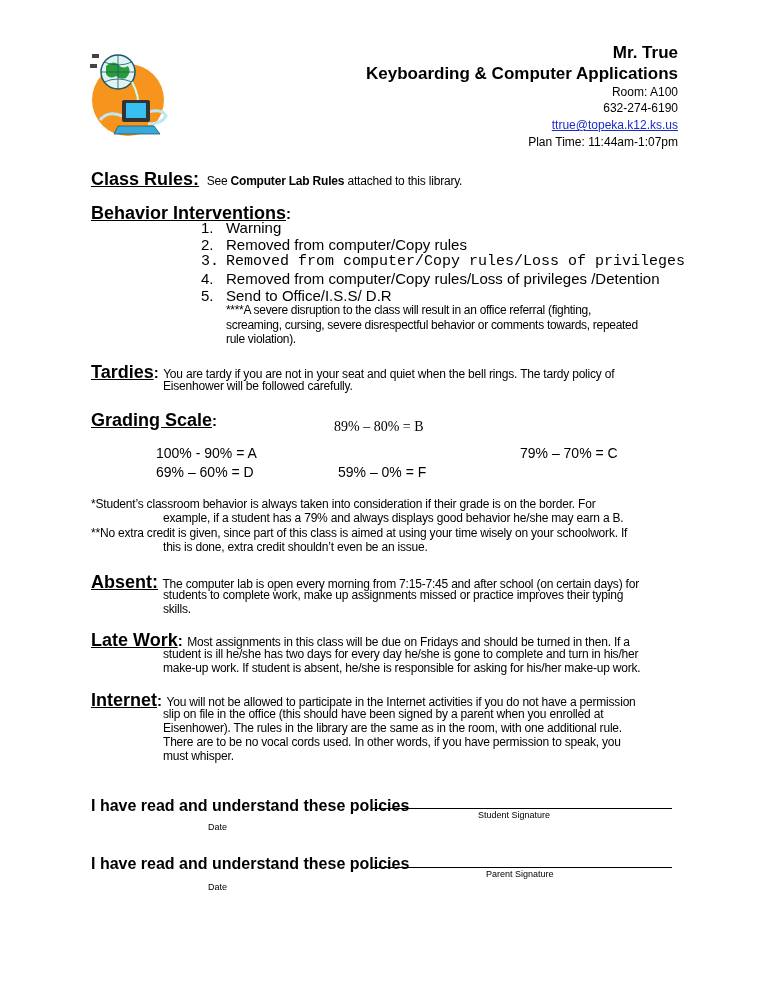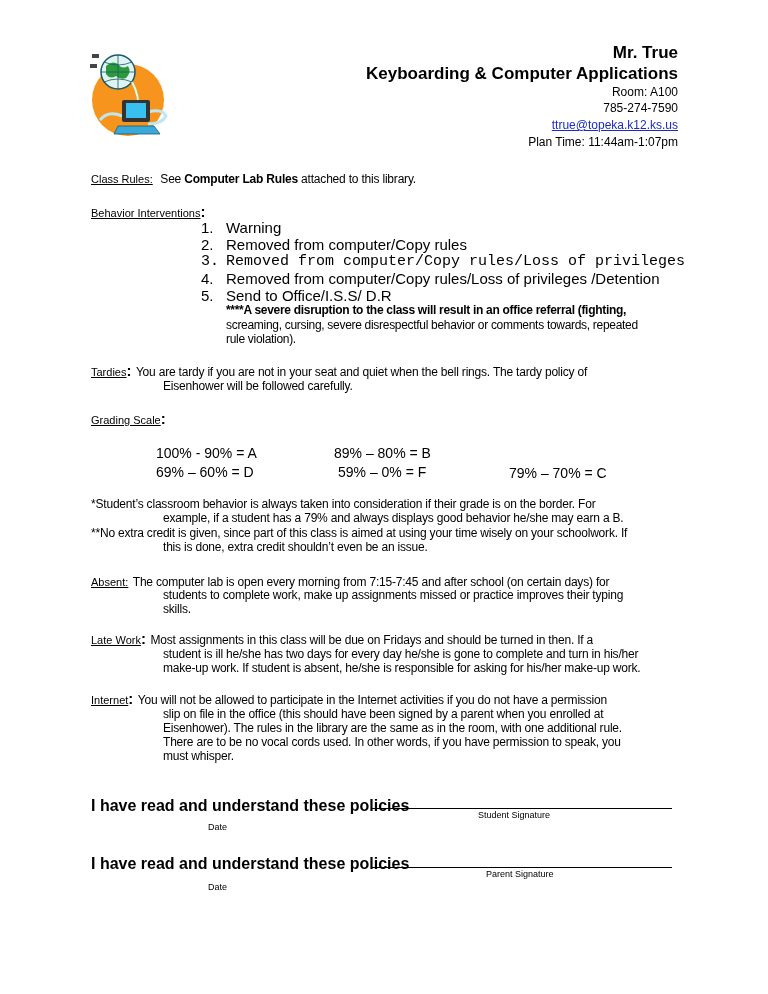--- a/index.html
+++ b/index.html
@@ -8,21 +8,21 @@
   .abs { position: absolute; }
   .logo { left: 88px; top: 42px; width: 80px; height: 100px; }
   .hdr { right: 90px; text-align: right; white-space: nowrap; }
   .hdr-name { top: 43px; font-size: 17px; font-weight: bold; }
   .hdr-course { top: 64px; font-size: 17px; font-weight: bold; margin-left: 16px; }
   .hdr-line { font-size: 12px; }
   .hdr-room { top: 85px; }
   .hdr-phone { top: 101px; }
   .hdr-email { top: 118px; color: #1a2bc8; text-decoration: underline; cursor: pointer; }
   .hdr-plan { top: 135px; }
-  .sec-title { font-size: 11px; font-weight: normal; text-decoration: underline; }
+  .sec-title { font-size: 18px; font-weight: bold; text-decoration: underline; }
   .sec-colon { font-size: 15px; font-weight: bold; }
   .small { font-size: 12px; letter-spacing: -0.2px; }
   .line { left: 91px; white-space: nowrap; }
   .indent { left: 163px; white-space: nowrap; font-size: 12px; letter-spacing: -0.2px; }
   .list { left: 201px; font-size: 15px; white-space: nowrap; }
   .list span.num { display: inline-block; width: 25px; }
   .note { left: 226px; font-size: 12px; letter-spacing: -0.3px; white-space: nowrap; }
   .grade { font-size: 14px; white-space: nowrap; }
   .sig { left: 91px; font-size: 16px; font-weight: bold; white-space: nowrap; }
   .sig-line { left: 372px; width: 300px; border-bottom: 1px solid #000; height: 0; }
@@ -41,53 +41,53 @@
   <path d="M44 40 q8 14 6 30" stroke="#cfe" stroke-width="2" fill="none"></path>
   <path d="M12 78 q8 -10 22 -4 M60 70 q14 -4 18 4 q-4 8 -18 8" stroke="#bde8f0" stroke-width="3" fill="none"></path>
   <rect x="34" y="58" width="28" height="22" rx="2" fill="#333"></rect>
   <rect x="38" y="61" width="20" height="15" fill="#38c0f0"></rect>
   <polygon points="30,84 66,84 72,92 26,92" fill="#3aa8d8" stroke="#1a5a6a" stroke-width="0.8"></polygon>
 </svg>
 
 <div class="abs hdr hdr-name">Mr. True</div>
 <div class="abs hdr hdr-course">Keyboarding &amp; Computer Applications</div>
 <div class="abs hdr hdr-line hdr-room">Room:  A100</div>
-<div class="abs hdr hdr-line hdr-phone">785-274-7590</div>
+<div class="abs hdr hdr-line hdr-phone">632-274-6190</div>
 <div class="abs hdr hdr-line hdr-email">ttrue@topeka.k12.ks.us</div>
 <div class="abs hdr hdr-line hdr-plan">Plan Time: 11:44am-1:07pm</div>
 
 <div class="abs line" style="top:169px;">
   <span class="sec-title">Class Rules:</span>
   <span class="small">&nbsp;</span><span class="small">See </span><span class="small" style="font-weight:bold;">Computer Lab Rules</span><span class="small"> attached to this library.</span>
 </div>
 
 <div class="abs line" style="top:203px;">
   <span class="sec-title">Behavior Interventions</span><span class="sec-colon">:</span>
 </div>
 <div class="abs list" style="top:219px;"><span class="num">1.</span><span>Warning</span></div>
 <div class="abs list" style="top:236px;"><span class="num">2.</span><span>Removed from computer/Copy rules</span></div>
 <div class="abs list" style="top:253px;font-family:Liberation Mono, monospace;"><span class="num">3.</span><span>Removed from computer/Copy rules/Loss of privileges</span></div>
 <div class="abs list" style="top:270px;"><span class="num">4.</span><span>Removed from computer/Copy rules/Loss of privileges /Detention</span></div>
 <div class="abs list" style="top:287px;"><span class="num">5.</span><span>Send to Office/I.S.S/ D.R</span></div>
-<div class="abs note" style="top:303px;font-weight:bold;">****A severe disruption to the class will result in an office referral (fighting,</div>
+<div class="abs note" style="top:303px;">****A severe disruption to the class will result in an office referral (fighting,</div>
 <div class="abs note" style="top:318px;">screaming, cursing, severe disrespectful behavior or comments towards, repeated</div>
 <div class="abs note" style="top:332px;">rule violation).</div>
 
 <div class="abs line" style="top:362px;">
   <span class="sec-title">Tardies</span><span class="sec-colon">:</span>
   <span class="small">You are tardy if you are not in your seat and quiet when the bell rings.  The tardy policy of</span>
 </div>
 <div class="abs indent" style="top:379px;">Eisenhower will be followed carefully.</div>
 
 <div class="abs line" style="top:410px;">
   <span class="sec-title">Grading Scale</span><span class="sec-colon">:</span>
 </div>
 <div class="abs grade" style="left:156px; top:445px;">100% - 90% = A</div>
-<div class="abs grade" style="left:334px; top:445px;">89% – 80% = B</div>
-<div class="abs grade" style="left:509px; top:445px;margin-top:20px;">79% – 70% = C</div>
+<div class="abs grade" style="left:334px; top:419px;font-family:Liberation Serif, serif;">89% – 80% = B</div>
+<div class="abs grade" style="left:520px; top:445px;">79% – 70% = C</div>
 <div class="abs grade" style="left:156px; top:464px;">69% – 60% = D</div>
 <div class="abs grade" style="left:338px; top:464px;">59% – 0% = F</div>
 
 <div class="abs line small" style="top:497px;">*Student’s classroom behavior is always taken into consideration if their grade is on the border.  For</div>
 <div class="abs indent" style="top:511px;">example, if a student has a 79% and always displays good behavior he/she may earn a B.</div>
 <div class="abs line small" style="top:526px;">**No extra credit is given, since part of this class is aimed at using your time wisely on your schoolwork.  If</div>
 <div class="abs indent" style="top:540px;">this is done, extra credit shouldn’t even be an issue.</div>
 
 <div class="abs line" style="top:572px;">
   <span class="sec-title">Absent:</span>

